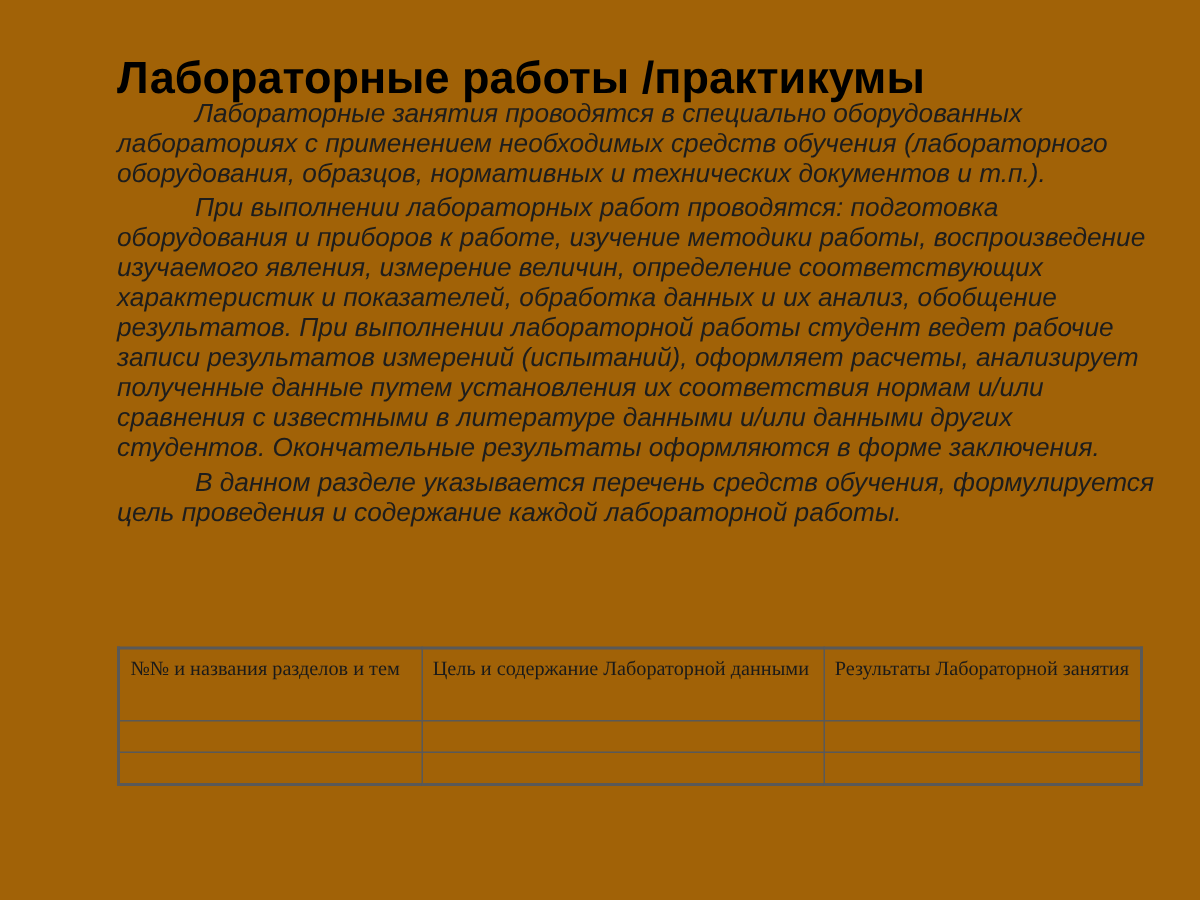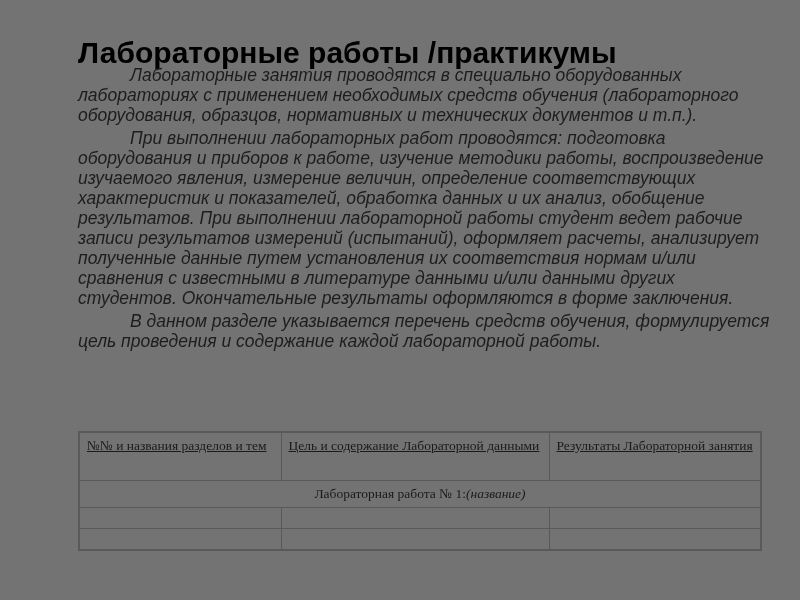--- a/index.html
+++ b/index.html
@@ -7,21 +7,21 @@
     padding: 0;
     width: 800px;
     height: 600px;
     overflow: hidden;
     background: #ffffff;
   }
   .slide {
     position: absolute;
     left: 0; top: 0;
     width: 800px; height: 600px;
-    background: #737373;
+    background: #a16207;
     font-family: "Liberation Sans", sans-serif;
   }
   .page-title {
     position: absolute;
     left: 78px;
     top: 16px;
     width: 700px;
     font-family: "Liberation Sans", sans-serif;
     font-size: 30px;
     font-weight: bold;
@@ -60,21 +60,20 @@
     border: 1.5px solid #595959;
   }
   .doc-table th {
     font-weight: normal;
     text-align: left;
     vertical-align: top;
     height: 40px;
     padding: 4px 6px 3px 40px;
     text-indent: -33px;
     line-height: 17px;
-    text-decoration: underline;
   }
   .doc-table .section-row td {
     height: 24px;
     text-align: center;
     vertical-align: middle;
     padding: 1px 4px;
   }
   .doc-table .empty-row td {
     height: 20px;
     padding: 0;
@@ -101,25 +100,20 @@
       <col style="width:202px">
       <col style="width:268px">
       <col style="width:212px">
     </colgroup>
     <tbody>
         <tr>
       <th>№№ и названия разделов и тем</th>
       <th>Цель и содержание Лабораторной данными</th>
       <th>Результаты Лабораторной занятия</th>
     </tr>
-    <tr class="section-row">
-      <td colspan="3">
-        <span>Лабораторная работа № 1:</span><span class="italic-part">(название)</span>
-      </td>
-    </tr>
     <tr class="empty-row">
       <td></td>
       <td></td>
       <td></td>
     </tr>
     <tr class="empty-row">
       <td></td>
       <td></td>
       <td></td>
     </tr>

